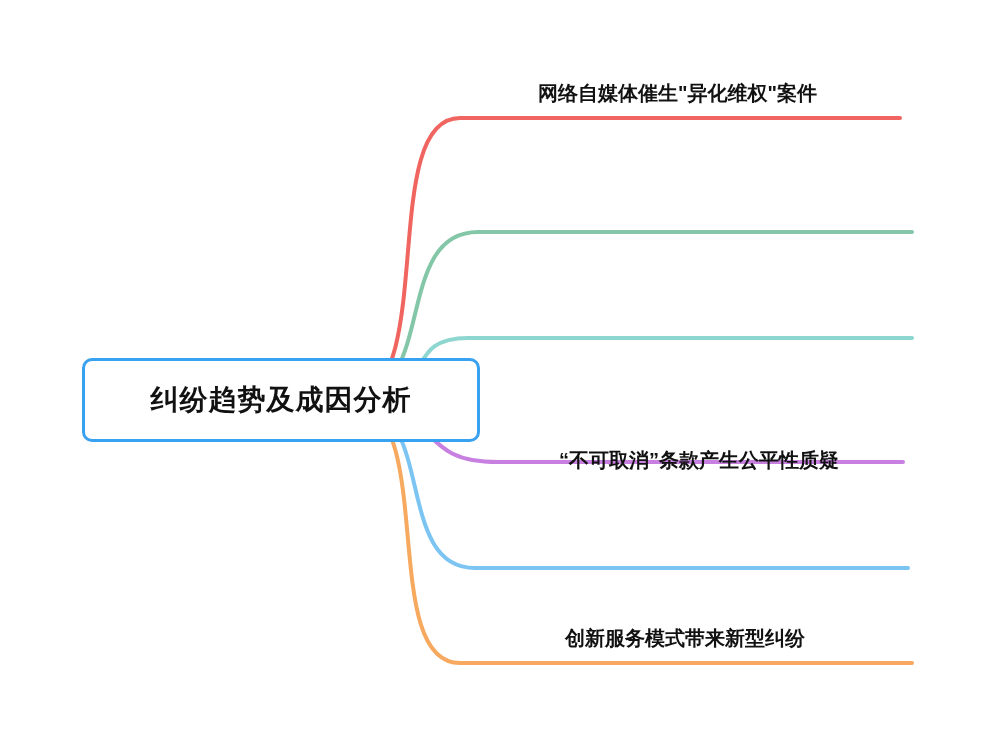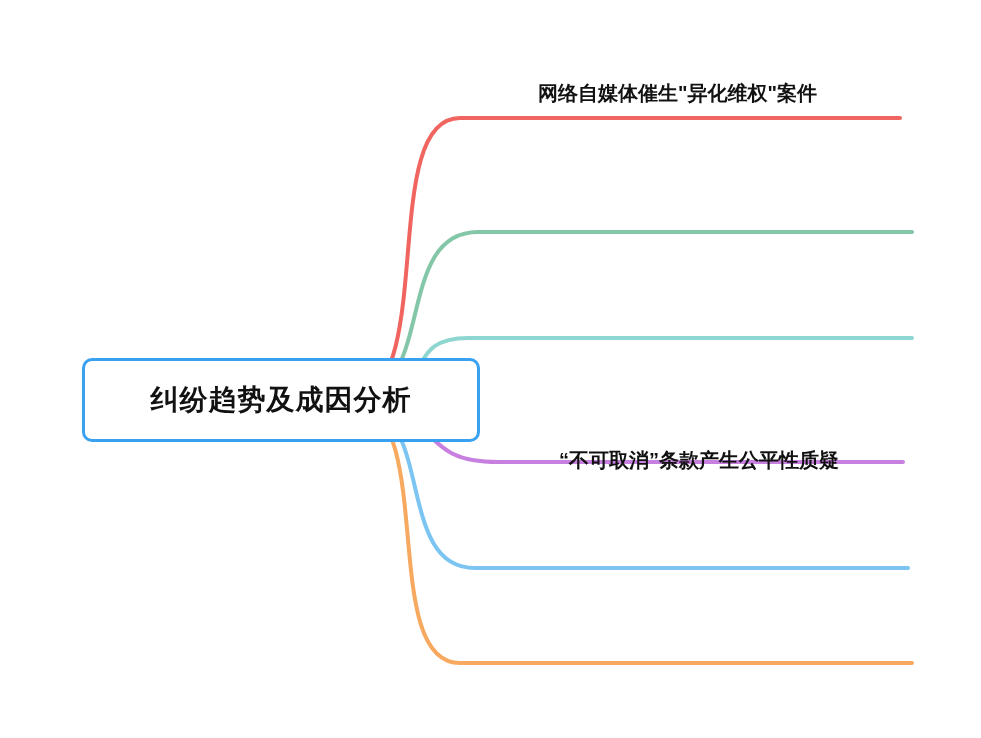--- a/index.html
+++ b/index.html
@@ -74,14 +74,15 @@
     <path d="M 360 402 C 435 415, 395 568, 475 568 H 908" stroke="#7cc5f2"></path>
     <path d="M 360 402 C 435 425, 380 663, 460 663 H 912" stroke="#f6a95f"></path>
   </svg>
 
   <div class="central-node">
     <span class="label">纠纷趋势及成因分析</span>
   </div>
 
   <div class="branch-label b1">网络自媒体催生"异化维权"案件</div>
   <div class="branch-label b4">“不可取消”条款产生公平性质疑</div>
+  <div class="branch-label b6">创新服务模式带来新型纠纷</div>
 
 </div>
 
 </body></html>

